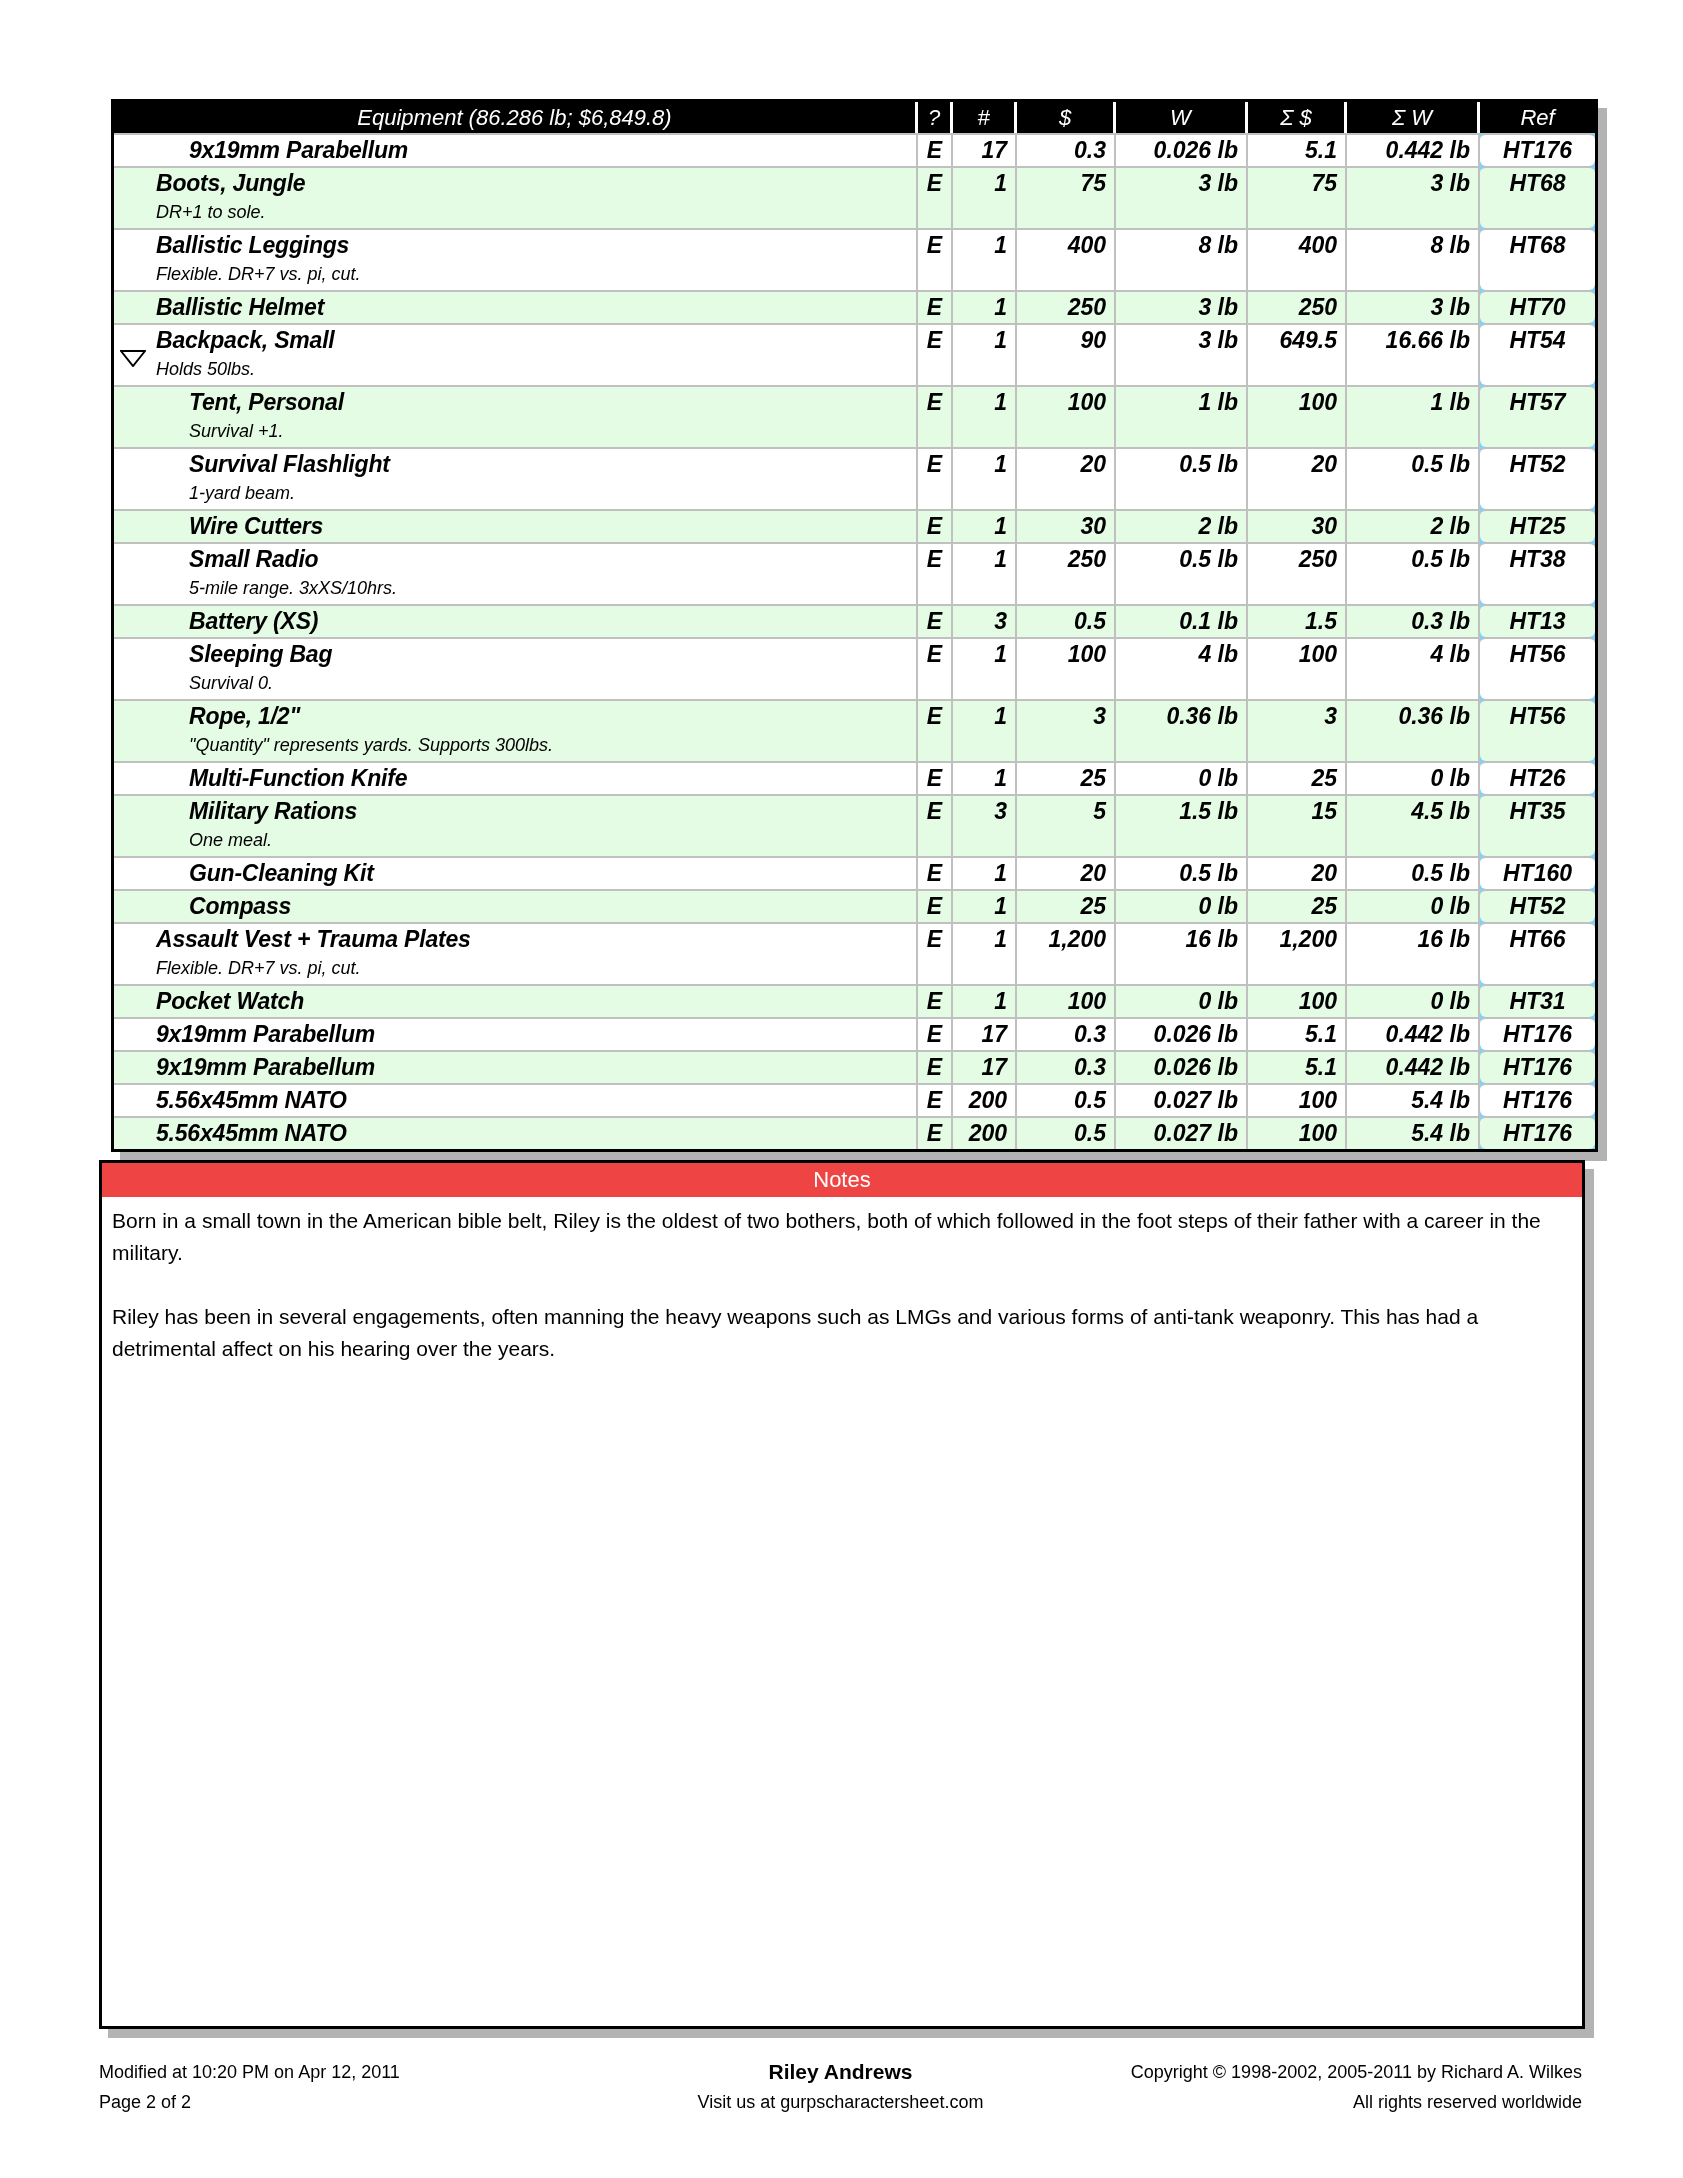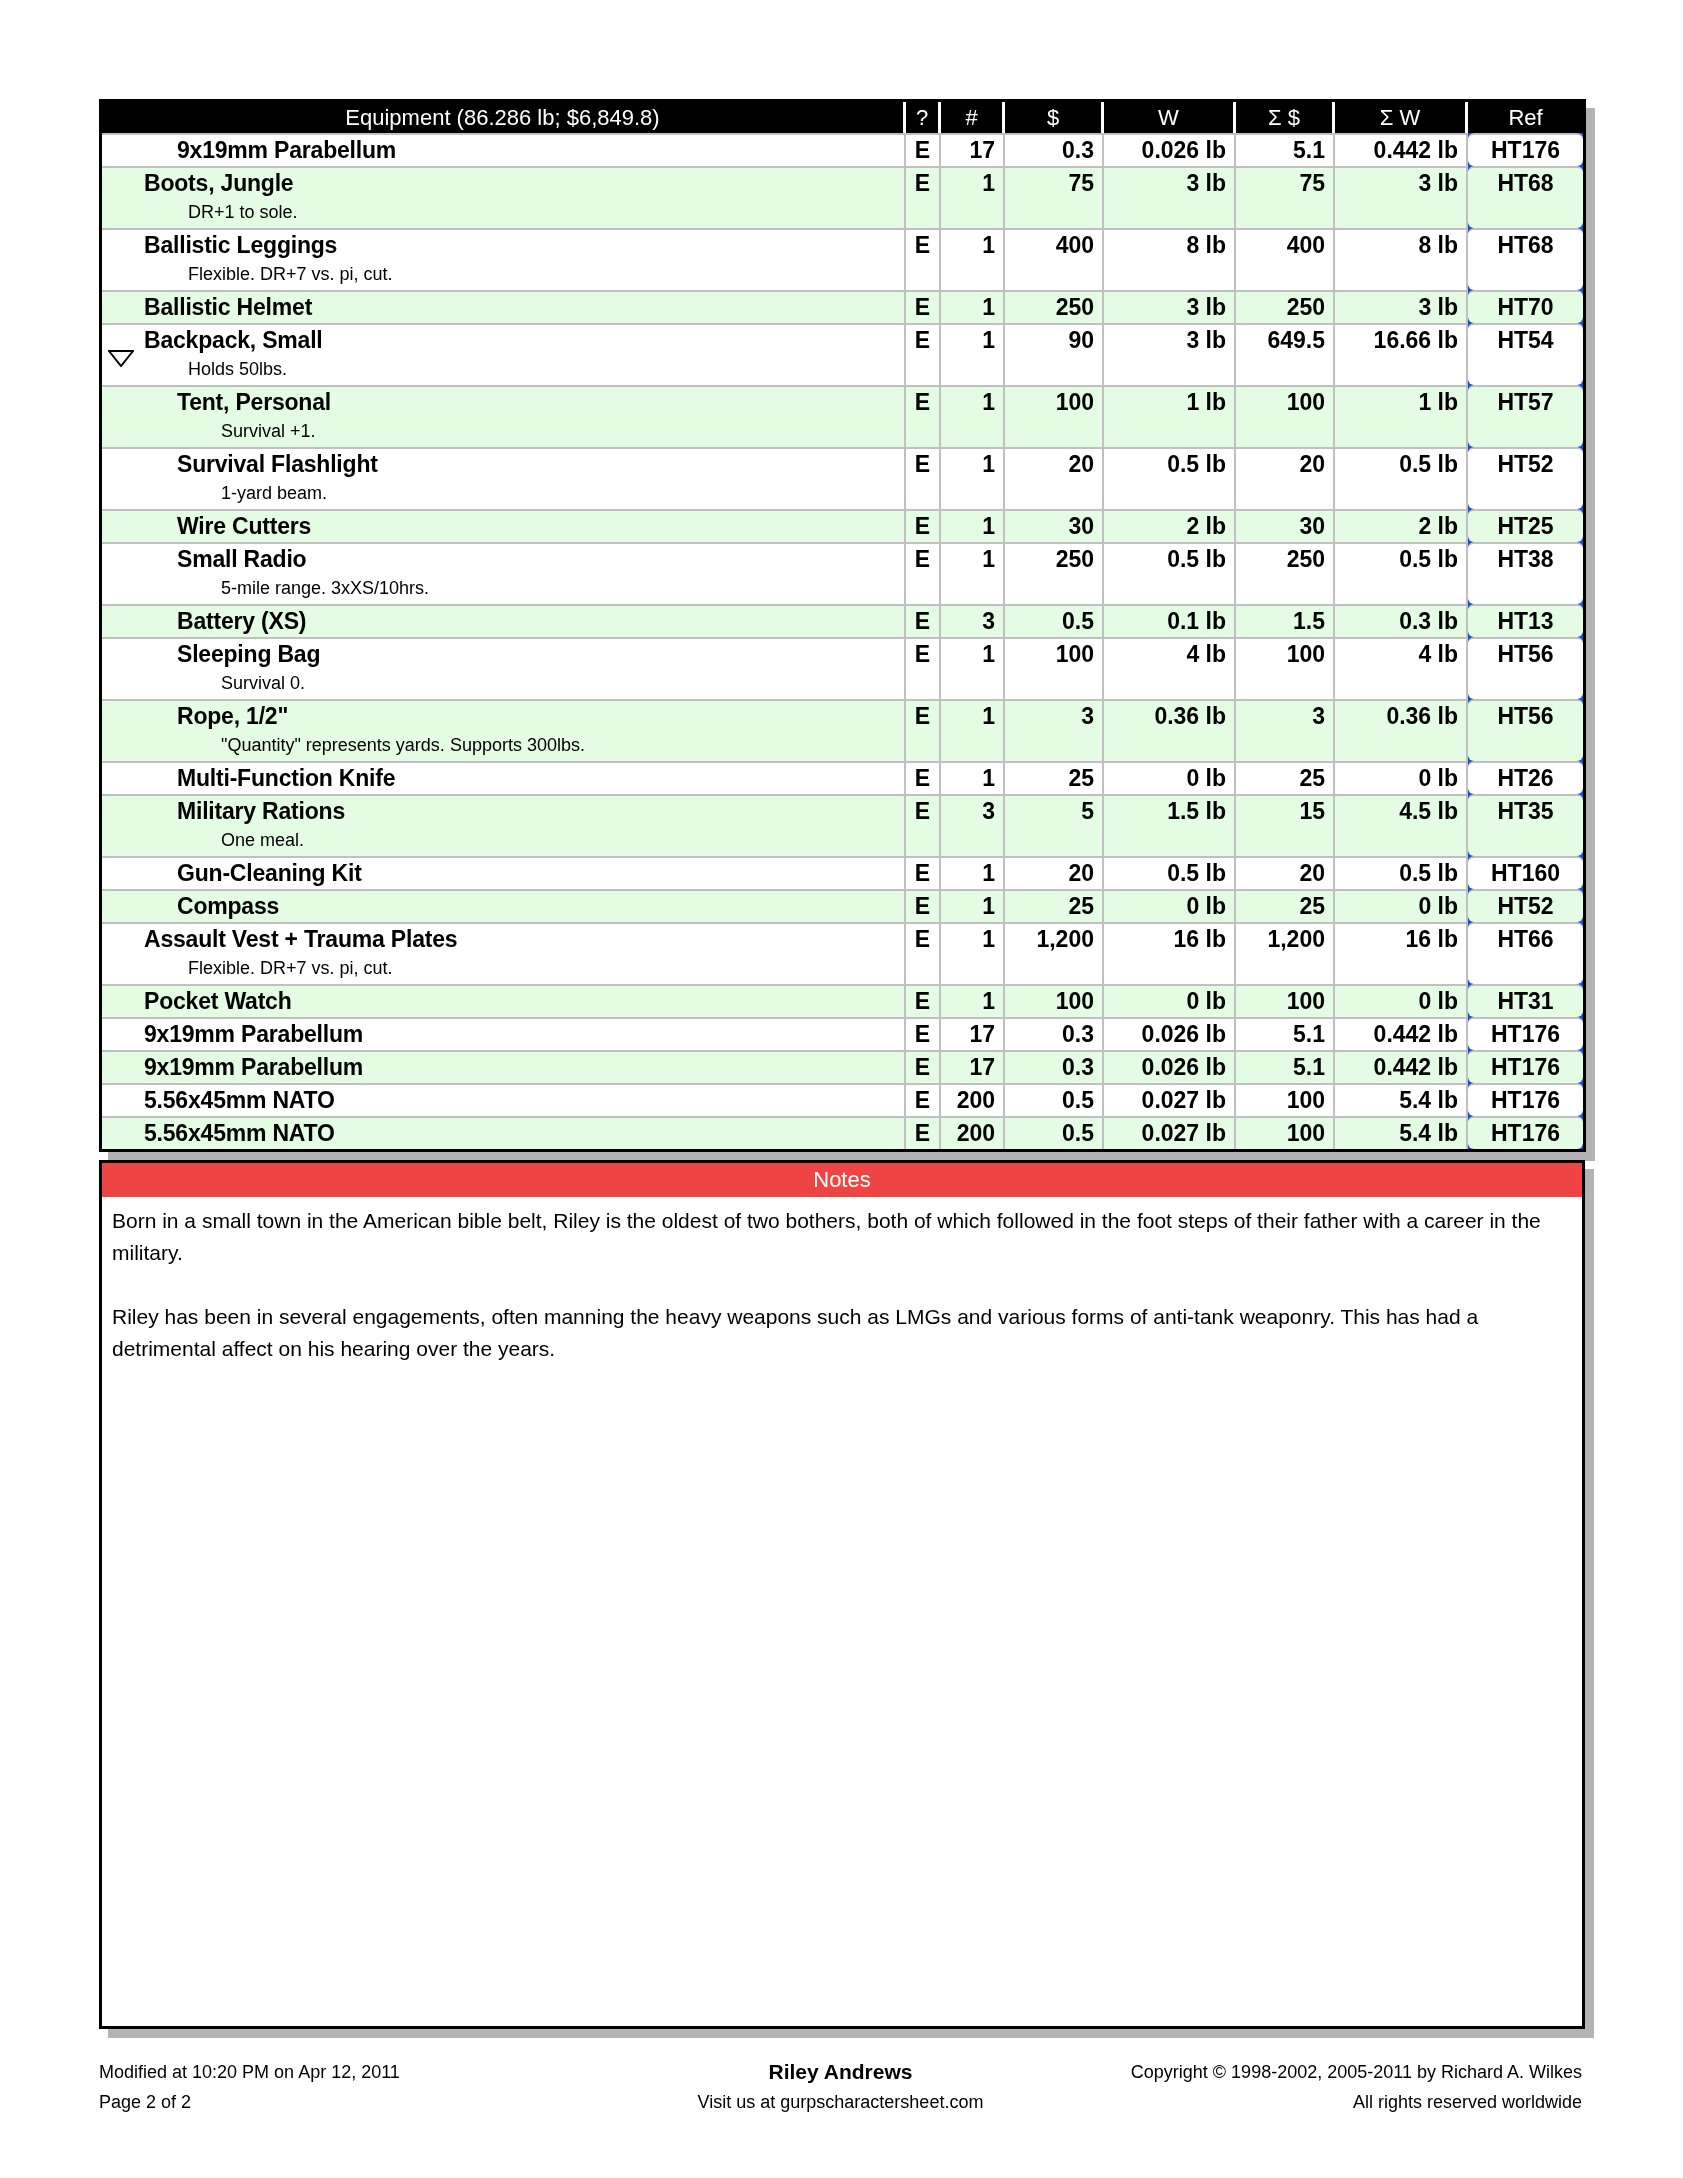--- a/index.html
+++ b/index.html
@@ -6,27 +6,28 @@
   body {
     width: 1683px; height: 2178px;
     background: #ffffff;
     font-family: "Liberation Sans", sans-serif;
     color: #000000;
   }
   .sheet { position: relative; width: 1683px; height: 2178px; overflow: hidden; }
 
   
   table.equip {
-    position: absolute; left: 99px; top: 99px;
+    position: absolute; left: 111px; top: 99px;
     width: 1480px;
     border-collapse: separate; border-spacing: 0;
     border: 3px solid #000000;
     box-shadow: 9px 9px 0 #b3b3b3;
     table-layout: fixed;
-    background: #1d4ed8;
+    background: #7dd3fc;
+    font-style: italic;
   }
   .equip th {
     background: #000000; color: #ffffff;
     font-weight: normal; font-size: 22px;
     height: 31px; text-align: center;
     border-right: 3px solid #ffffff;
     padding: 0;
     overflow: hidden;
   }
   .equip th:last-child { border-right: none; }
@@ -41,21 +42,20 @@
   .equip tbody tr:nth-child(even) td { background: #e4fbe4; }
 
   .c-name { position: relative; }
   .iname {
     font-weight: bold; font-size: 23px; line-height: 31px;
     white-space: nowrap; letter-spacing: -0.2px;
   }
   .inote {
     font-size: 18px; line-height: 26px; padding-bottom: 3px;
     white-space: nowrap;
-    margin-left: 44px;
   }
   .ind1 { padding-left: 42px; }
   .ind2 { padding-left: 75px; }
   .c-e   { text-align: center; font-weight: bold; font-size: 23px; line-height: 31px; }
   .c-num { text-align: right; padding-right: 8px !important; font-weight: bold; font-size: 23px; line-height: 31px; }
   .c-ref { text-align: center; font-weight: bold; font-size: 23px; line-height: 31px; }
   .marker { position: absolute; left: 6px; top: 25px; width: 26px; height: 17px; cursor: pointer; }
 
   
   .notes-box {

